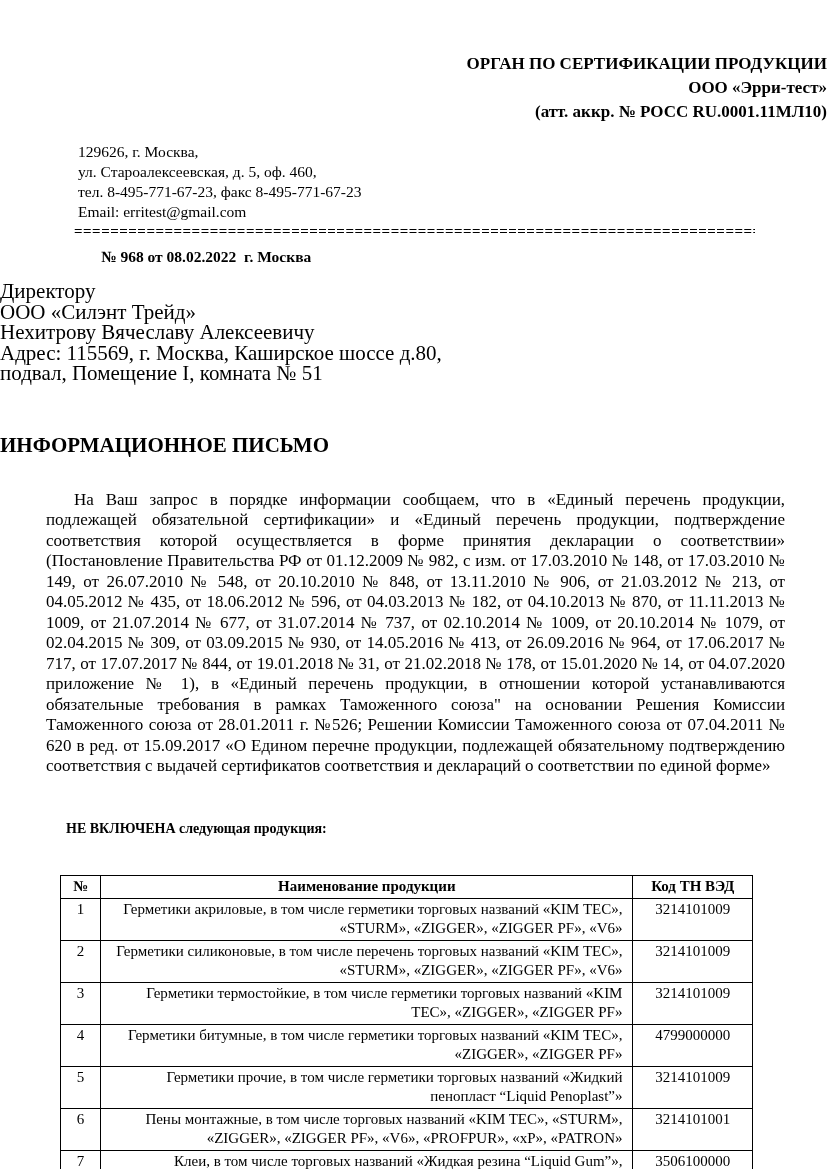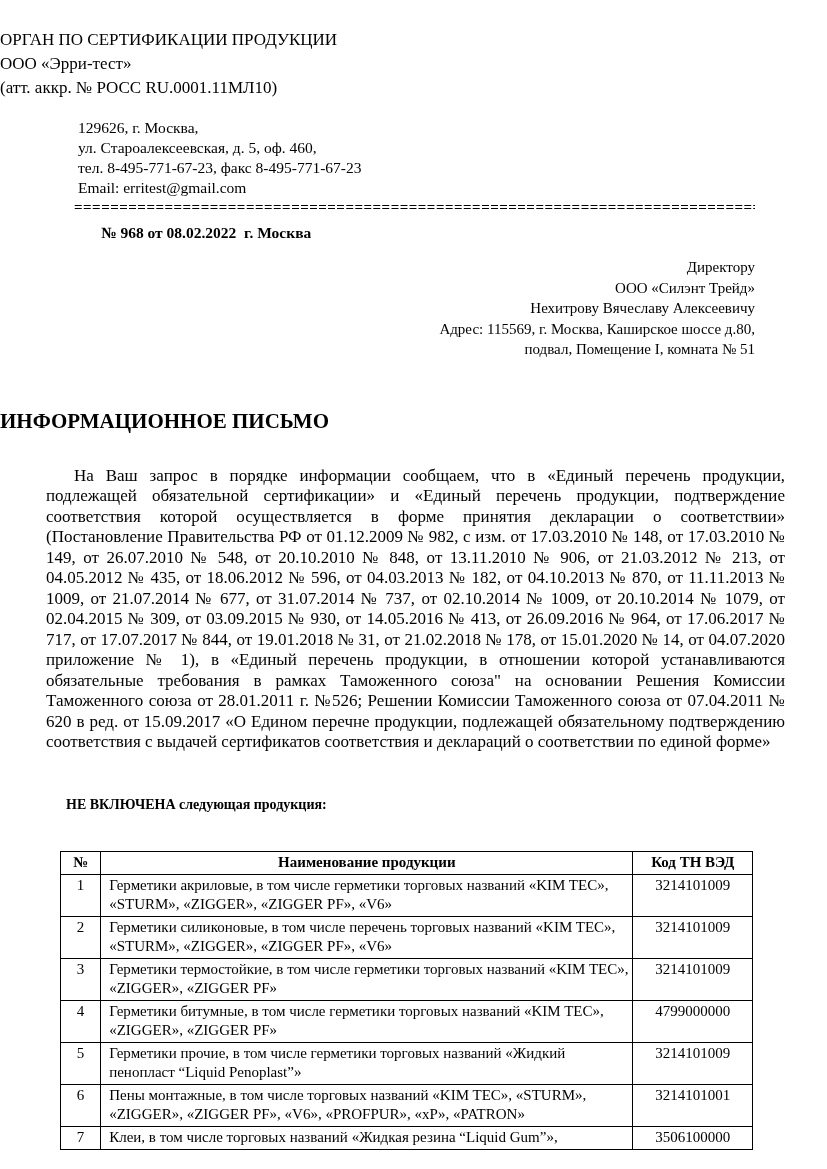--- a/index.html
+++ b/index.html
@@ -6,23 +6,23 @@
   .page {
     position: relative;
     width: 827px;
     height: 1169px;
     background: #ffffff;
     color: #000000;
     font-family: "Liberation Serif", "DejaVu Serif", serif;
     overflow: hidden;
   }
   .org-header {
-    padding-top: 28px;
-    text-align: left;
-    font-weight: normal;
+    padding-top: 52px;
+    text-align: right;
+    font-weight: bold;
     font-size: 17px;
     line-height: 24px;
   }
   .address-block {
     margin: 18px 0 0 78px;
     font-size: 15.5px;
     line-height: 20px;
   }
   .separator-line {
     margin: 2px 72px 0 74px;
@@ -35,22 +35,22 @@
     line-height: 15px;
   }
   .ref-line {
     margin: 9px 0 0 101px;
     font-weight: bold;
     font-size: 15.5px;
     white-space: pre-wrap;
   }
   .addressee-block {
     margin: 15px 72px 0 0;
-    text-align: right;
-    font-size: 15px;
+    text-align: left;
+    font-size: 21px;
     line-height: 20.5px;
   }
   .doc-title {
     margin-top: 48px;
     text-align: left;
     font-weight: bold;
     font-size: 21px;
     line-height: 26px;
   }
   .body-paragraph {
@@ -76,21 +76,21 @@
   .products-table th, .products-table td {
     border: 1px solid #000000;
     padding: 1px 4px 2px 4px;
     vertical-align: top;
   }
   .products-table th { font-weight: bold; text-align: center; }
   .col-num  { width: 40px; }
   .col-name { width: 530px; }
   .col-code { width: 119px; }
   td.cell-num  { text-align: center; }
-  td.cell-name { text-align: left; padding-left: 8px; padding-right: 0; margin-top: 32px; }
+  td.cell-name { text-align: right; padding-left: 8px; padding-right: 10px; margin-top: 32px; }
   td.cell-code { text-align: center; }
 </style>
 </head>
 <body>
 
 <div class="page">
 
   <div class="org-header">
     <div>ОРГАН ПО СЕРТИФИКАЦИИ ПРОДУКЦИИ</div>
     <div>ООО «Эрри-тест»</div>

